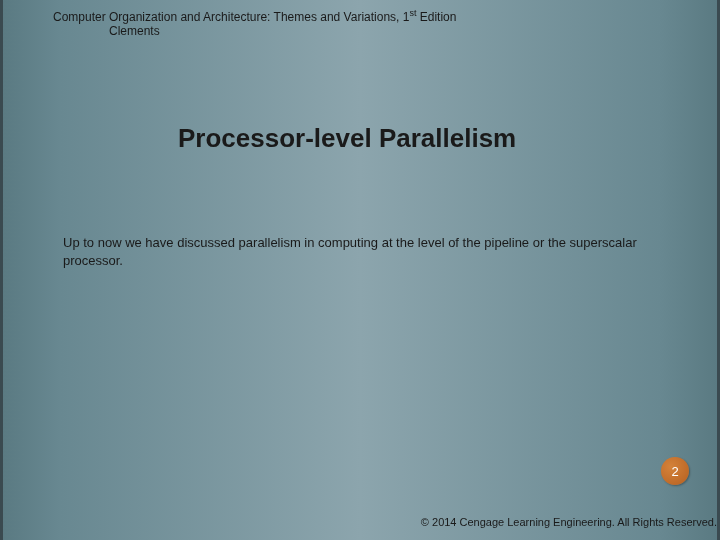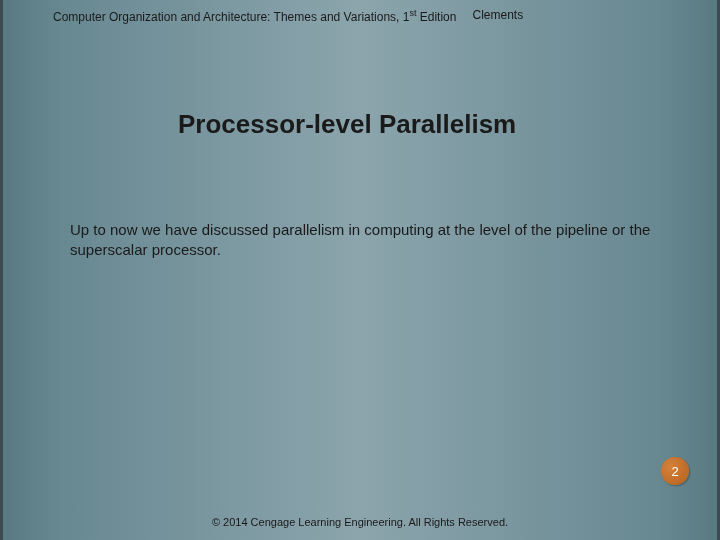--- a/index.html
+++ b/index.html
@@ -21,67 +21,67 @@
       background: linear-gradient(to right, #5a7a82 0%, #688891 8%, #8ca5ad 50%, #688891 92%, #5a7a82 100%);
       position: relative;
       border-left: 3px solid #3a4a50;
       border-right: 3px solid #3a4a50;
     }
     .header {
       display: flex;
       padding: 8px 50px 0 50px;
       font-size: 12px;
       color: #1a1a1a;
+      flex-direction: column;
     }
     .header-title {
       flex: 0 0 auto;
     }
     .header-author {
-      margin-left: 16px;
+      margin-left: 56px;
     }
     .superscript {
       vertical-align: super;
       font-size: 9px;
     }
     .main-title {
       font-size: 26px;
       color: #1a1a1a;
       font-weight: bold;
       padding: 85px 0 0 175px;
     }
     .body-text {
       padding: 80px 60px 0 60px;
     }
     .body-text p {
-      font-size: 15px;
+      font-size: 13px;
       color: #1a1a1a;
       line-height: 1.35;
       margin-bottom: 20px;
-      margin-left: 7px;
     }
     .page-number {
       position: absolute;
       right: 28px;
       bottom: 55px;
       width: 28px;
       height: 28px;
       background: radial-gradient(circle at 35% 35%, #d4823a, #b56020);
       border-radius: 50%;
       display: flex;
       align-items: center;
       justify-content: center;
       color: #ffffff;
       font-size: 13px;
       box-shadow: 1px 1px 2px rgba(0,0,0,0.3);
     }
     .footer {
       position: absolute;
       bottom: 12px;
       width: 100%;
-      text-align: center;
+      text-align: right;
       font-size: 11px;
       color: #1a1a1a;
     }
   </style>
 </head>
 <body>
 
 <div class="slide">
 
   <div class="header">

